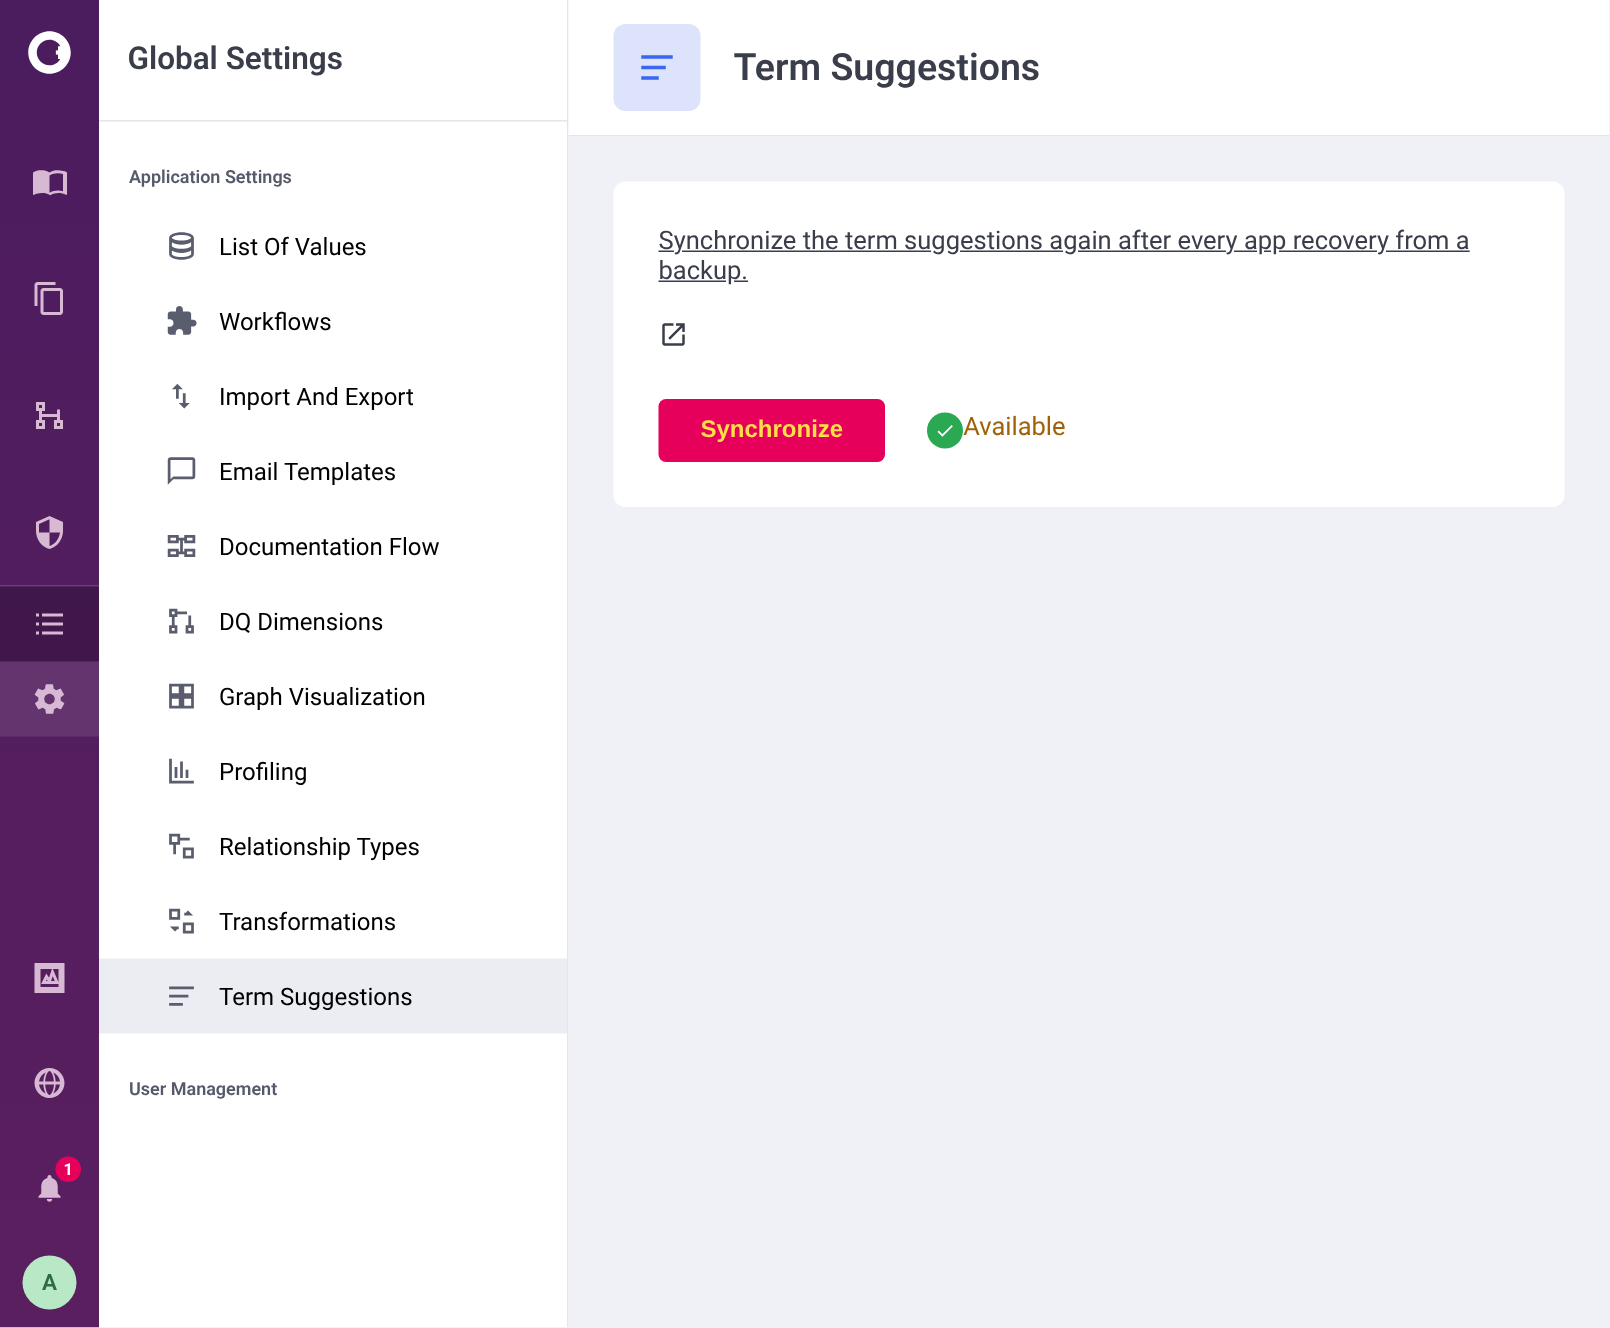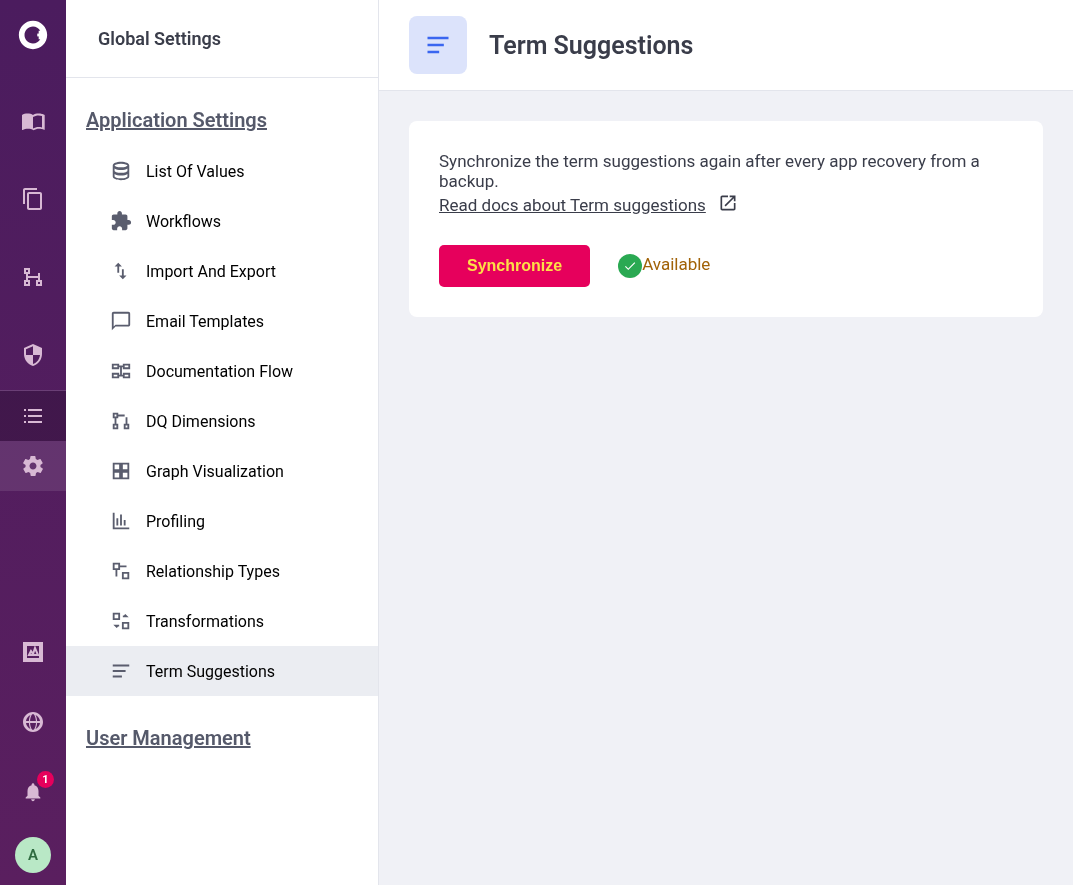--- a/index.html
+++ b/index.html
@@ -101,45 +101,44 @@
     .settings-sidebar {
       width: 313px;
       background: #fff;
       border-right: 1px solid #e3e5ec;
       flex-shrink: 0;
       display: flex;
       flex-direction: column;
       overflow: hidden;
     }
     .settings-title {
-      padding: 28px 20px 28px 32px;
-      font-size: 18px;
+      padding: 28px 20px 28px 19px;
+      font-size: 21px;
       font-weight: 600;
       color: #3a3d4a;
       border-bottom: 1px solid #e3e5ec;
     }
     .settings-scroll {
       flex: 1;
       overflow-y: auto;
       padding-top: 30px;
       position: relative;
     }
     .settings-scroll::-webkit-scrollbar {
       width: 8px;
     }
     .settings-scroll::-webkit-scrollbar-thumb {
       background: #c7c9d1;
       border-radius: 4px;
     }
     .section-header {
-      font-size: 20px;
+      font-size: 12px;
       font-weight: 600;
       color: #55596a;
       padding: 0 20px 14px 20px;
-      text-decoration: underline;
     }
     .menu-list {
       list-style: none;
       margin-bottom: 30px;
     }
     .menu-item {
       display: flex;
       align-items: center;
       padding: 0 20px 0 44px;
       height: 50px;
@@ -200,21 +199,22 @@
       background: #f0f1f6;
     }
     .card {
       background: #fff;
       border-radius: 8px;
       padding: 30px 30px 30px 30px;
     }
     .card-desc {
       font-size: 17px;
       color: #3a3d4a;
-      margin-bottom: 2px;
+      margin-bottom: 22px;
+      text-decoration: underline;
     }
     .docs-link {
       display: inline-flex;
       align-items: center;
       gap: 12px;
       font-size: 17px;
       color: #3a3d4a;
       text-decoration: underline;
       cursor: pointer;
       margin-bottom: 28px;
@@ -428,21 +428,20 @@
       <svg width="28" height="28" viewBox="0 0 24 24">
           <path d="M3 5h18v2H3zM3 11h14v2H3zM3 17h10v2H3z"></path>
         </svg>
     </div>
     <h1>Term Suggestions</h1>
   </div>
   <div class="content-area">
     <div class="card">
       <p class="card-desc">Synchronize the term suggestions again after every app recovery from a backup.</p>
       <a class="docs-link">
-        <span>Read docs about Term suggestions</span>
         <span>
           <svg width="20" height="20" viewBox="0 0 24 24">
               <path d="M19 19H5V5h7V3H5c-1.1 0-2 .9-2 2v14c0 1.1.9 2 2 2h14c1.1 0 2-.9 2-2v-7h-2v7zM14 3v2h3.6l-9.8 9.8 1.4 1.4L19 6.4V10h2V3h-7z"></path>
             </svg>
         </span>
       </a>
       <div class="action-row">
         <button class="btn-primary">Synchronize</button>
         <div class="status-pill">
           <span class="check-circle">

